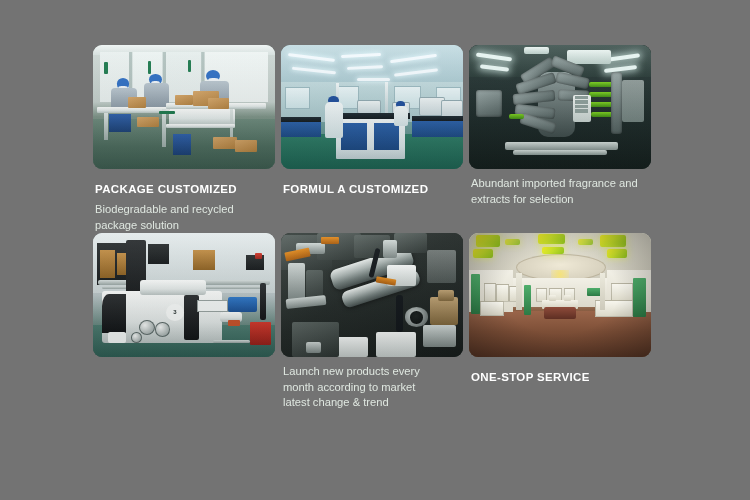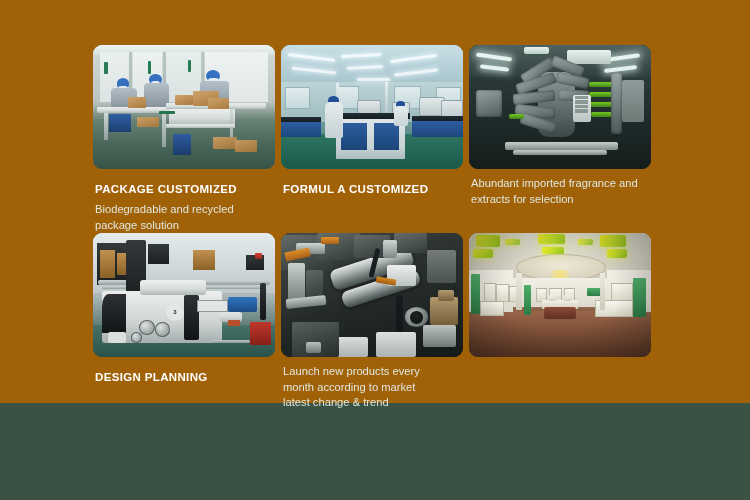--- a/index.html
+++ b/index.html
@@ -11,22 +11,22 @@
     height: 500px;
     overflow: hidden;
     background: #3a5243;
     font-family: "Liberation Sans", sans-serif;
     -webkit-font-smoothing: antialiased;
   }
 
   .page {
     position: relative;
     width: 750px;
-    height: 403px;
-    background: #a16207;
+    height: 500px;
+    background: #737373;
   }
 
   .grid {
     position: absolute;
     left: 93px;
     top: 45px;
     width: 564px;
     display: grid;
     grid-template-columns: 188px 188px 188px;
     column-gap: 0px;
@@ -575,21 +575,20 @@
         <div class="p4-white" style="left:8%;top:80%;width:10%;height:9%;background:#f3f7f6;position:absolute;border-radius:2px;"></div>
 
         <div class="p4-bluebin" style="left:74%;top:52%;width:16%;height:12%;"></div>
         <div class="p4-machine" style="left:70%;top:64%;width:12%;height:8%;"></div>
         <div class="p4-red" style="left:86%;top:72%;width:12%;height:18%;"></div>
         <div class="p4-red" style="left:74%;top:70%;width:7%;height:5%;background:#c8522a;"></div>
         <div class="p4-column" style="left:92%;top:40%;width:3%;height:30%;"></div>
         <div class="p4-rail" style="left:66%;top:86%;width:20%;height:3px;"></div>
         <div class="glass"></div>
       </div>
-      <div class="card-title">DESIGN PLANNING</div>
     </div>
 
     <div class="cell row2">
       <div class="photo">
         <div class="layer p5-bg"></div>
 
         <div class="p5-blk" style="left:-2%;top:2%;width:30%;height:28%;"></div>
         <div class="p5-blk" style="left:20%;top:0%;width:24%;height:22%;"></div>
         <div class="p5-steel" style="left:8%;top:8%;width:16%;height:9%;"></div>
         <div class="p5-orange" style="left:2%;top:14%;width:14%;height:7%;transform:rotate(-12deg);"></div>
@@ -664,16 +663,17 @@
 
         <div class="p6-pillar" style="left:26%;top:32%;width:3%;height:30%;"></div>
         <div class="p6-pillar" style="left:72%;top:32%;width:3%;height:30%;"></div>
 
         <div class="p6-desk" style="left:40%;top:54%;width:20%;height:7%;"></div>
         <div class="p6-counter" style="left:41%;top:60%;width:18%;height:9%;"></div>
         <div class="p6-desk" style="left:44%;top:50%;width:4%;height:5%;"></div>
         <div class="p6-desk" style="left:52%;top:50%;width:4%;height:5%;"></div>
         <div class="p6-vign"></div>
       </div>
+      <div class="card-title">ONE-STOP SERVICE</div>
     </div>
 
   </div>
 </div>
 
 </body></html>

